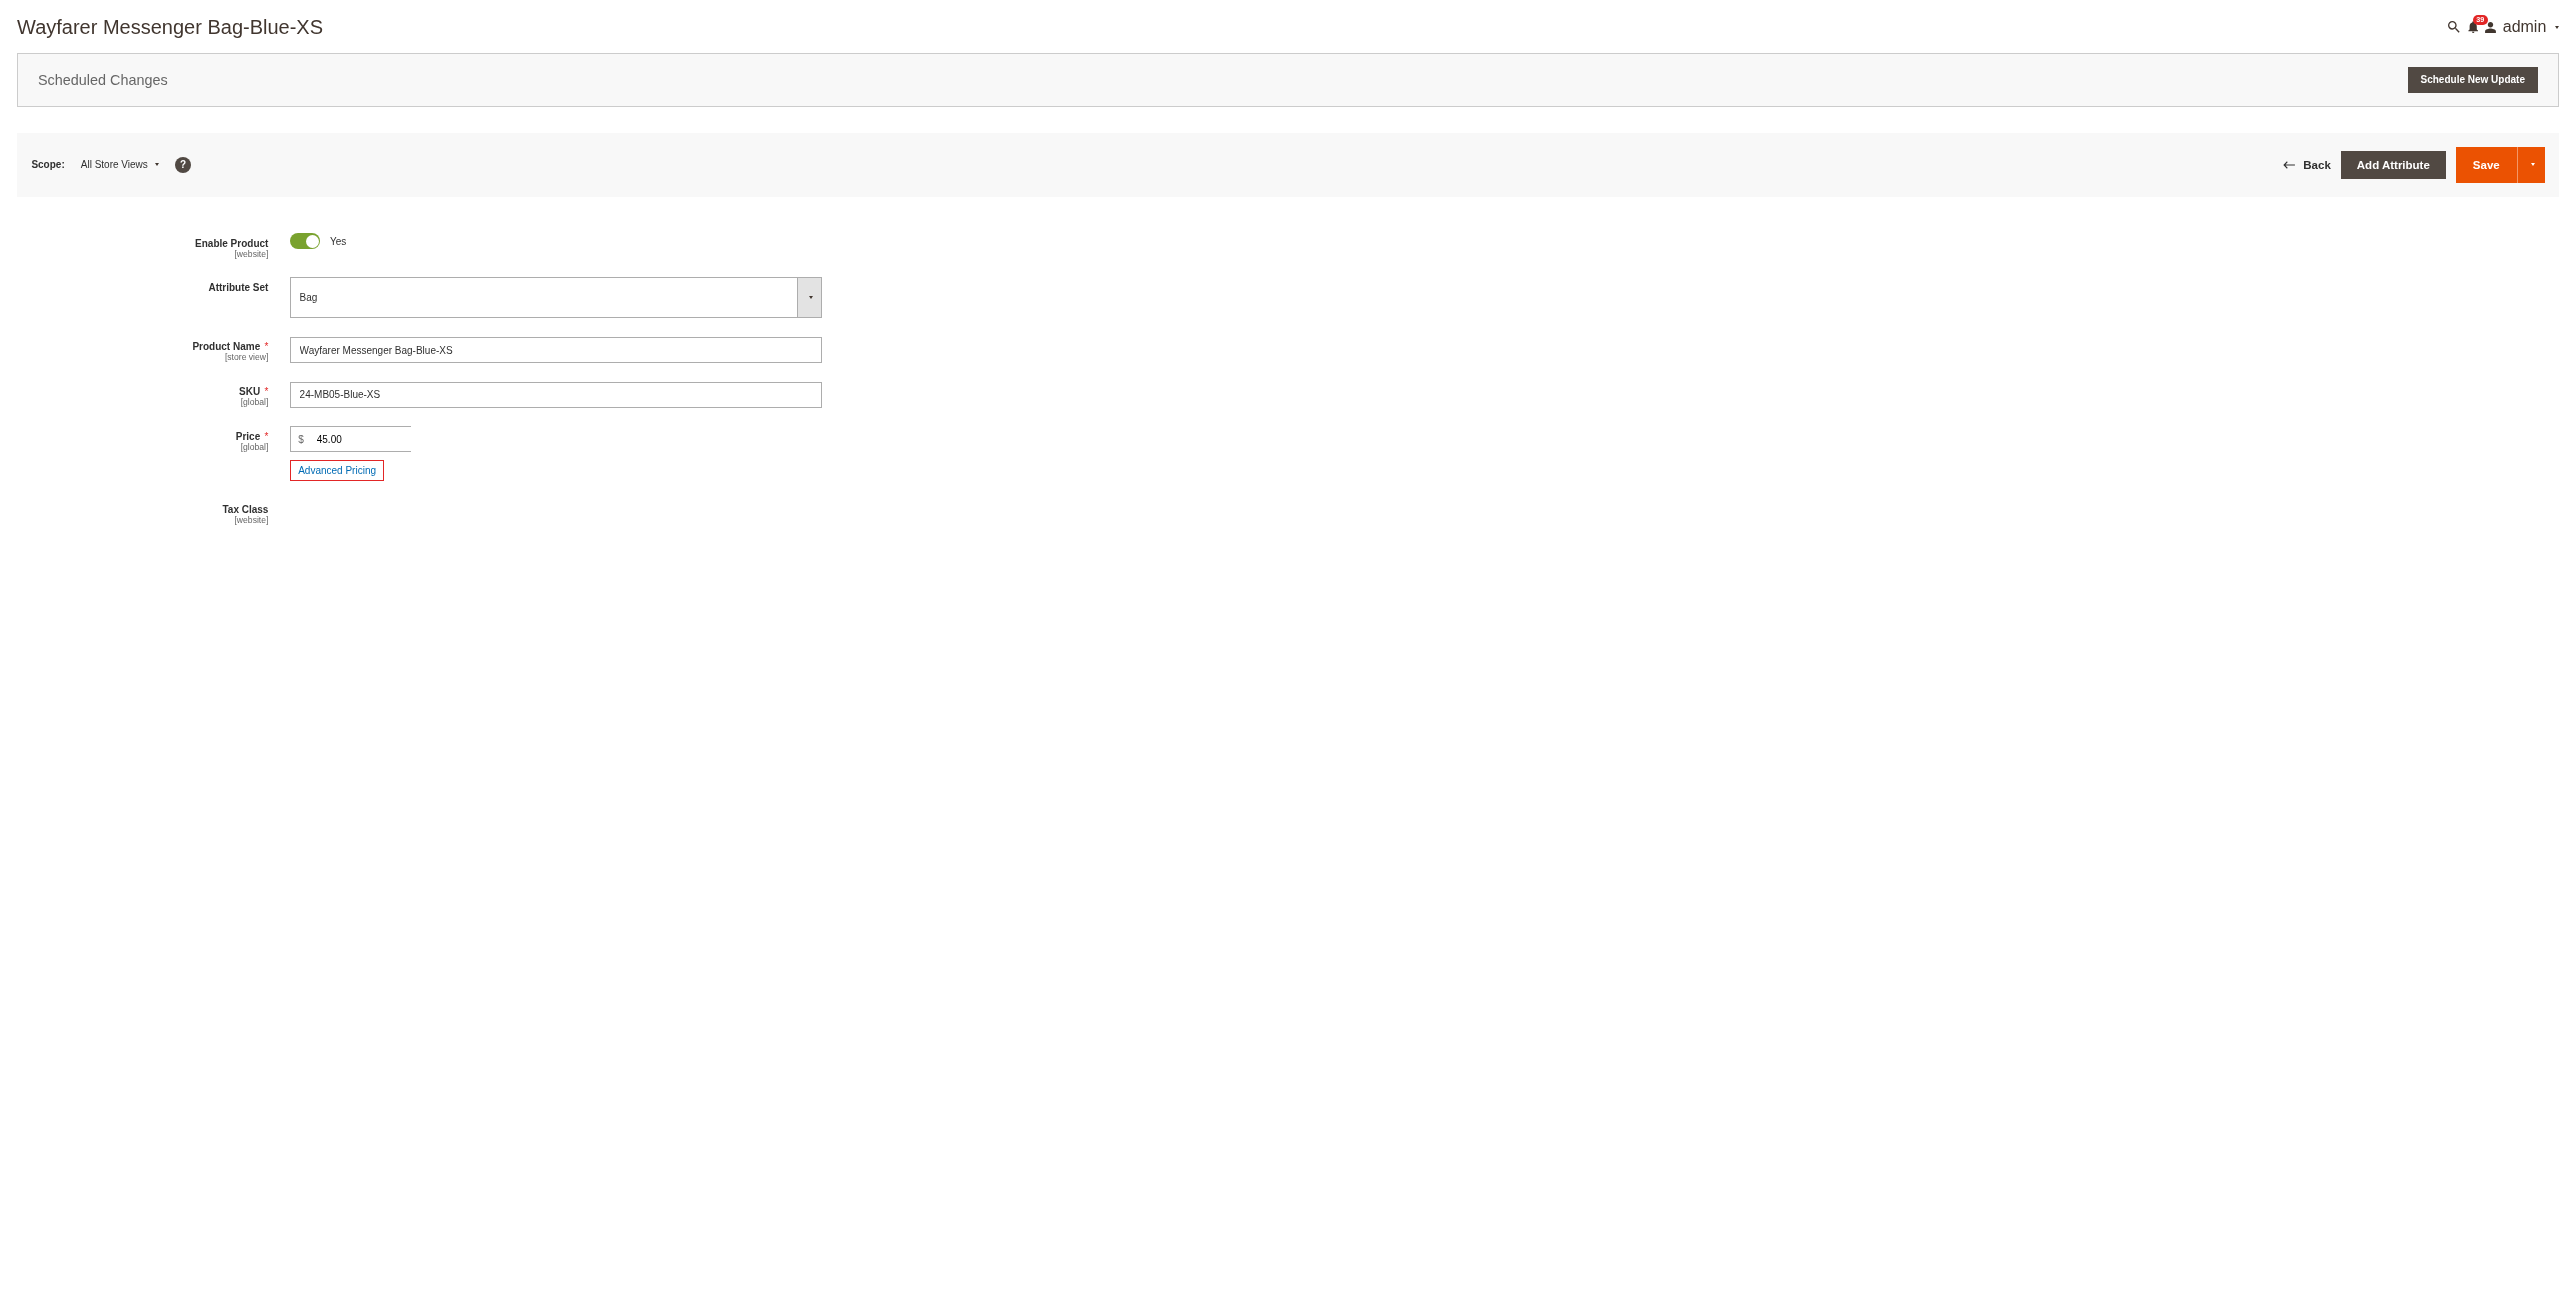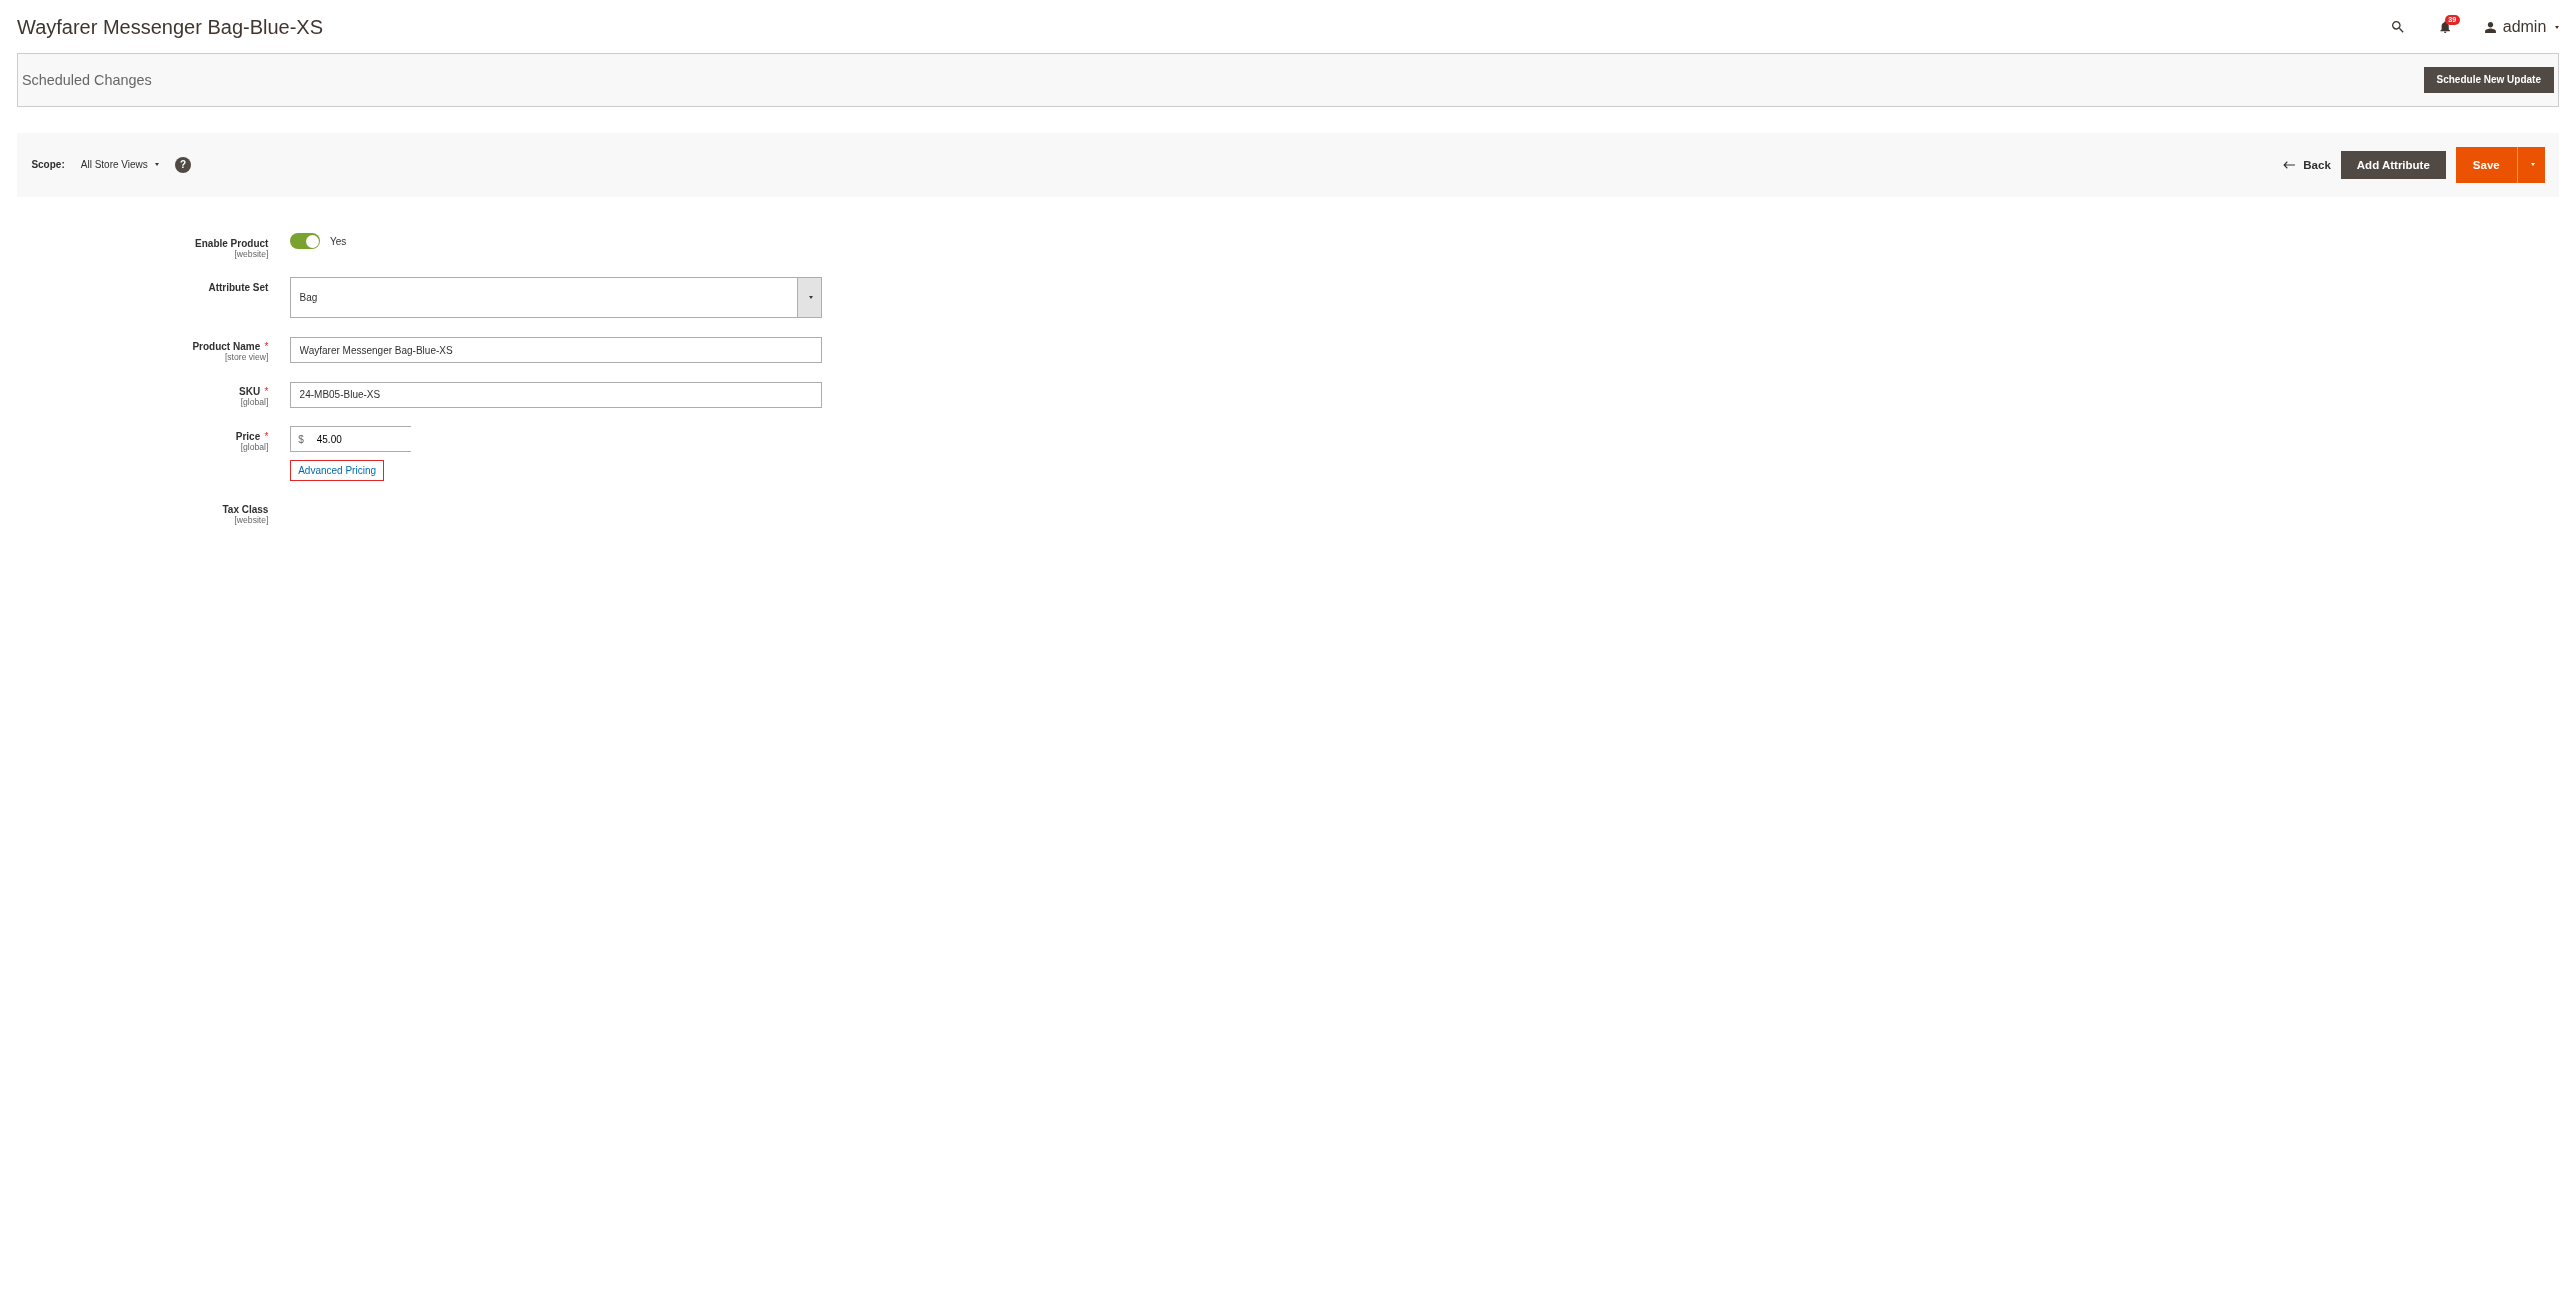--- a/index.html
+++ b/index.html
@@ -17,21 +17,21 @@
     padding: 8.6px 0 14.4px 0;
   }
   .page-title {
     font-size: 20px;
     font-weight: 400;
     color: #41362f;
   }
   .header-actions {
     display: flex;
     align-items: center;
-    gap: 32px;
+    gap: 4px;
   }
   .icon-btn { cursor: pointer; display:flex; align-items:center; position:relative; }
   .search-icon svg { width: 16px; height: 16px; fill: #41362f; }
   .bell-icon svg { width: 14.4px; height: 16px; fill: #41362f; }
   .badge {
     position: absolute;
     top: -4.3px; left: 7.2px;
     background: #e22626;
     color: #fff;
     font-size: 7.2px;
@@ -47,21 +47,21 @@
     width:0;height:0;border-left:2.9px solid transparent;border-right:2.9px solid transparent;border-top:3.6px solid #41362f;
     margin-left:2.9px;
   }
 
   .scheduled-box {
     background: #f8f8f8;
     border: 0.7px solid #ccc;
     display:flex;
     justify-content:space-between;
     align-items:center;
-    padding: 13px 4px;
+    padding: 13px 20px;
   }
   .scheduled-box h2 {
     font-size: 14.4px;
     font-weight: 400;
     color: #666;
   }
   .btn-dark {
     background: #514943;
     color: #fff;
     border: none;

